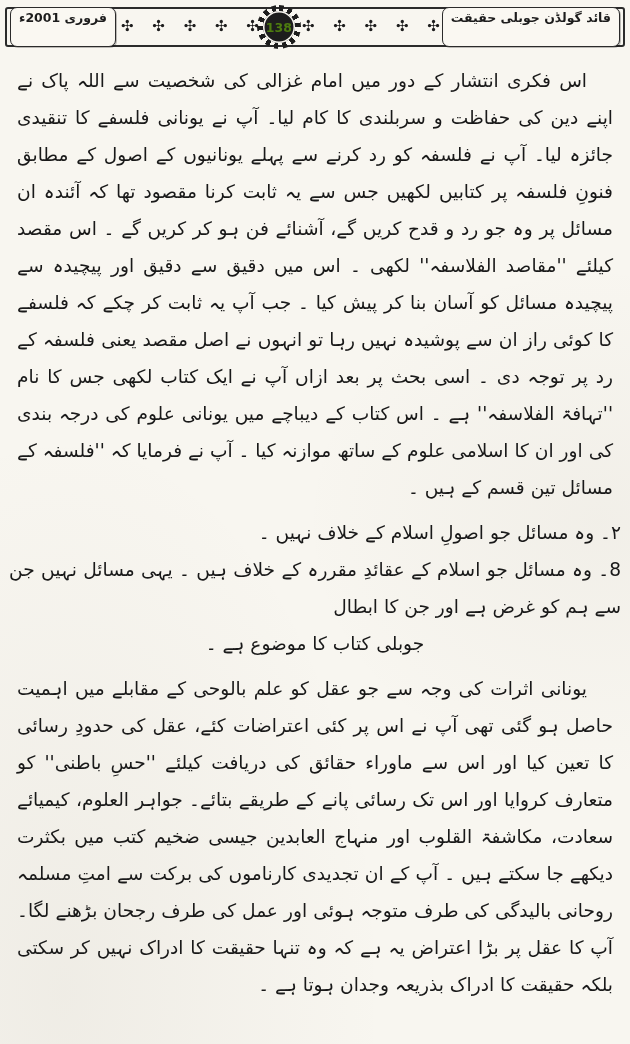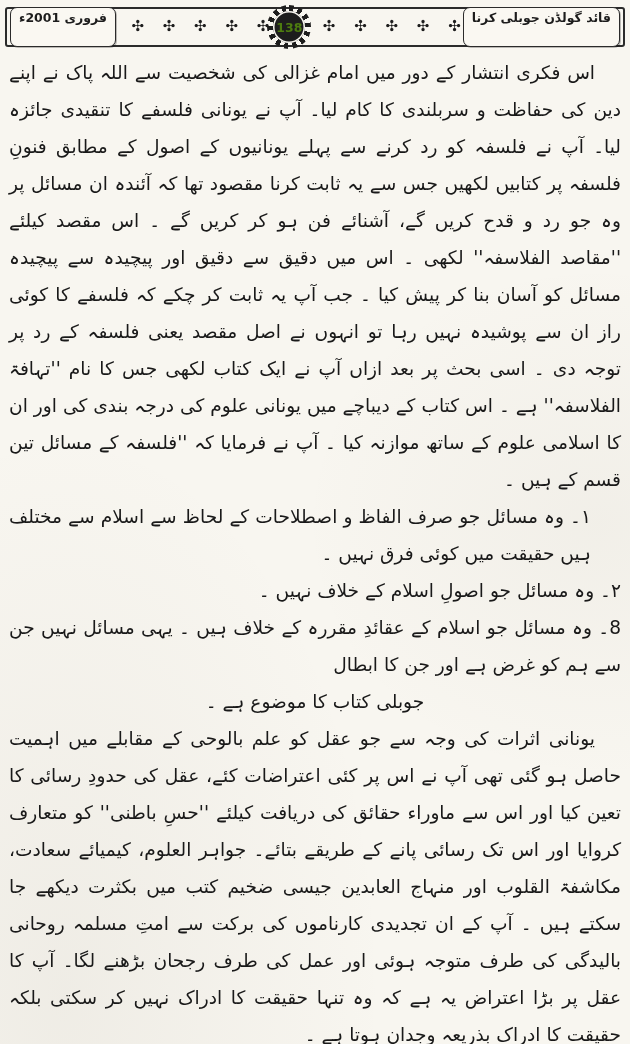--- a/index.html
+++ b/index.html
@@ -54,55 +54,54 @@
     color:#4d7c0f; font-size:12.5px; font-weight:bold;
   }
 
   
   .body-text {
     position:absolute; top:54px; right:9px; left:9px;
     direction:rtl; text-align:justify;
     font-size:18.6px; line-height:37px;
     color:#191919;
   }
-  .para { margin:0; text-indent:26px; }
+  .para { margin:8px; text-indent:26px; }
   .list-item { margin:0; }
   .li-1 { padding-right:30px; }
   .li-2 { text-align:right; }
   .center-line { text-align:center; }
 </style>
 </head>
 <body>
 
 <div class="page">
 
   <header class="masthead">
     <div class="m-box">
-      <span>قائد گولڈن جوبلی کرنا</span>
+      <span>قائد گولڈن جوبلی حقیقت</span>
     </div>
     <div class="orn">
       <span>✣ ✣ ✣ ✣ ✣ ✣ ✣</span>
     </div>
     <div class="medallion">
       <div class="burst"></div>
       <div class="core"></div>
       <span class="num">138</span>
     </div>
     <div class="orn">
       <span>✣ ✣ ✣ ✣ ✣ ✣ ✣</span>
     </div>
     <div class="m-box">
       <span>فروری 2001ء</span>
     </div>
   </header>
 
   <main class="body-text">
     <p class="para">اس فکری انتشار کے دور میں امام غزالی کی شخصیت سے اللہ پاک نے اپنے دین کی حفاظت و سربلندی کا کام لیا۔ آپ نے یونانی فلسفے کا تنقیدی جائزہ لیا۔ آپ نے فلسفہ کو رد کرنے سے پہلے یونانیوں کے اصول کے مطابق فنونِ فلسفہ پر کتابیں لکھیں جس سے یہ ثابت کرنا مقصود تھا کہ آئندہ ان مسائل پر وہ جو رد و قدح کریں گے، آشنائے فن ہو کر کریں گے ۔ اس مقصد کیلئے ''مقاصد الفلاسفہ'' لکھی ۔ اس میں دقیق سے دقیق اور پیچیدہ سے پیچیدہ مسائل کو آسان بنا کر پیش کیا ۔ جب آپ یہ ثابت کر چکے کہ فلسفے کا کوئی راز ان سے پوشیدہ نہیں رہا تو انہوں نے اصل مقصد یعنی فلسفہ کے رد پر توجہ دی ۔ اسی بحث پر بعد ازاں آپ نے ایک کتاب لکھی جس کا نام ''تہافۃ الفلاسفہ'' ہے ۔ اس کتاب کے دیباچے میں یونانی علوم کی درجہ بندی کی اور ان کا اسلامی علوم کے ساتھ موازنہ کیا ۔ آپ نے فرمایا کہ ''فلسفہ کے مسائل تین قسم کے ہیں ۔</p>
 
-    <div class="list-item li-1">۱۔ وہ مسائل جو صرف الفاظ و اصطلاحات کے لحاظ سے اسلام سے مختلف ہیں حقیقت میں کوئی فرق نہیں ۔</div>
     <div class="list-item li-2">۲۔ وہ مسائل جو اصولِ اسلام کے خلاف نہیں ۔</div>
     <div class="list-item li-3">8۔ وہ مسائل جو اسلام کے عقائدِ مقررہ کے خلاف ہیں ۔ یہی مسائل نہیں جن سے ہم کو غرض ہے اور جن کا ابطال</div>
     <div class="center-line">جوبلی کتاب کا موضوع ہے ۔</div>
 
     <p class="para">یونانی اثرات کی وجہ سے جو عقل کو علم بالوحی کے مقابلے میں اہمیت حاصل ہو گئی تھی آپ نے اس پر کئی اعتراضات کئے، عقل کی حدودِ رسائی کا تعین کیا اور اس سے ماوراء حقائق کی دریافت کیلئے ''حسِ باطنی'' کو متعارف کروایا اور اس تک رسائی پانے کے طریقے بتائے۔ جواہر العلوم، کیمیائے سعادت، مکاشفۃ القلوب اور منہاج العابدین جیسی ضخیم کتب میں بکثرت دیکھے جا سکتے ہیں ۔ آپ کے ان تجدیدی کارناموں کی برکت سے امتِ مسلمہ روحانی بالیدگی کی طرف متوجہ ہوئی اور عمل کی طرف رجحان بڑھنے لگا۔ آپ کا عقل پر بڑا اعتراض یہ ہے کہ وہ تنہا حقیقت کا ادراک نہیں کر سکتی بلکہ حقیقت کا ادراک بذریعہ وجدان ہوتا ہے ۔</p>
 
   </main>
 
 </div>
 

